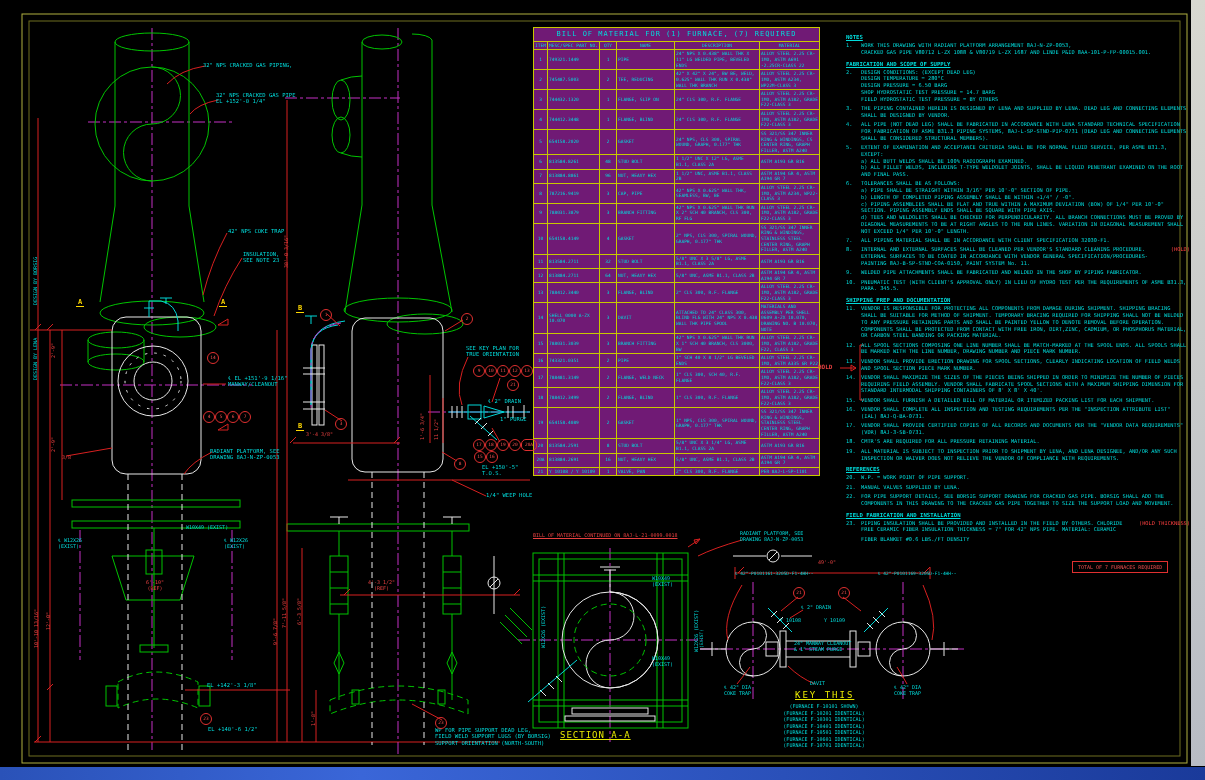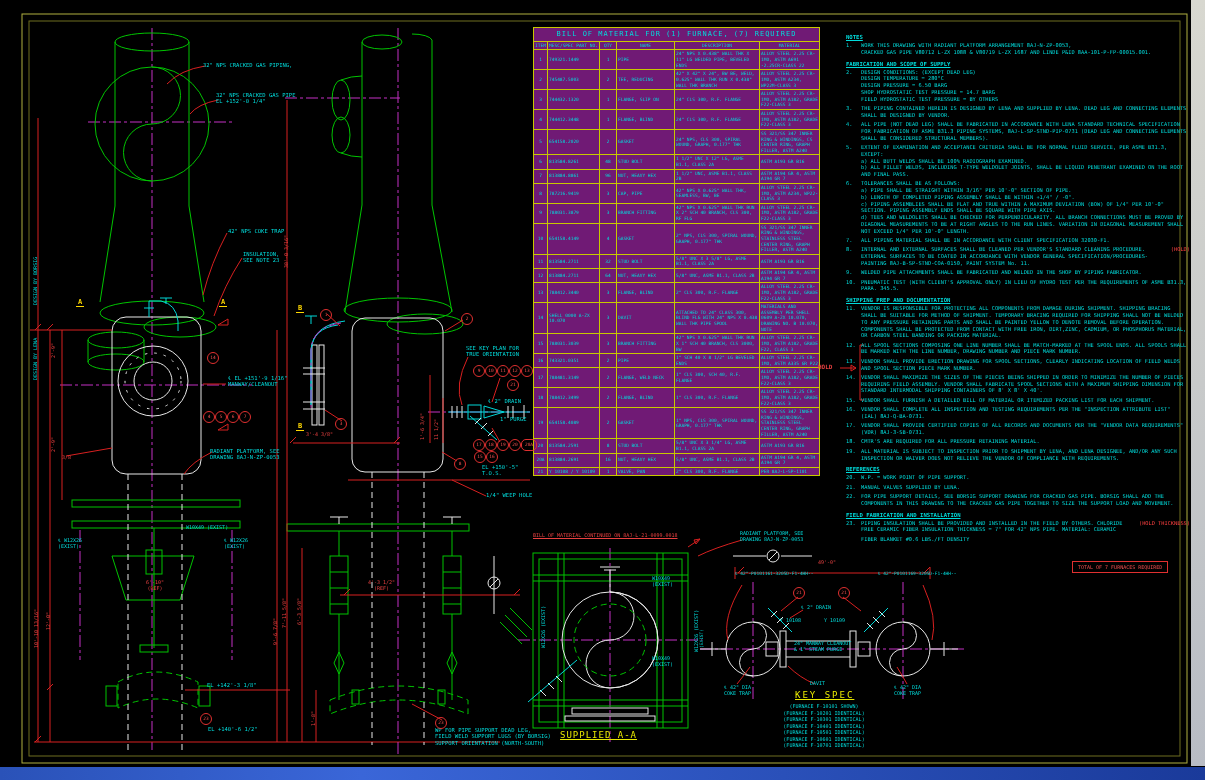--- a/index.html
+++ b/index.html
@@ -666,38 +666,38 @@
 <div class="flag" style="left:219px;top:298px">A</div>
 <div class="flag" style="left:296px;top:304px">B</div>
 <div class="flag" style="left:296px;top:422px">B</div>
 
 <div class="t cy s5 pre" style="left:652px;top:576px">W10X49
 (EXIST)</div>
 <div class="t cy s5 pre" style="left:652px;top:656px">W10X49
 (EXIST)</div>
 <div class="t cy s5 rot" style="left:541px;top:648px">W12X26 (EXIST)</div>
 <div class="t cy s5 rot" style="left:694px;top:652px">W12X26 (EXIST)</div>
-<div class="t yl s9 und" style="left:560px;top:730px;letter-spacing:1px">SUPPLIED A-A</div>
+<div class="t yl s9 und" style="left:560px;top:730px;letter-spacing:1px">SECTION A-A</div>
 
 <div class="t cy s5 pre" style="left:740px;top:531px">RADIANT PLATFORM, SEE
 DRAWING 8AJ-N-ZP-0053</div>
 <div class="t rd s5" style="left:818px;top:560px">49'-0"</div>
 <div class="t cy s45" style="left:735px;top:571px">℄ 42"-P0101161-3205D-F1-4HH--</div>
 <div class="t cy s45" style="left:878px;top:571px">℄ 42"-P0101169-3205D-F1-4HH--</div>
 <div class="t cy s5" style="left:801px;top:605px">℄ 2" DRAIN</div>
 <div class="t cy s5" style="left:780px;top:618px">Y 10108</div>
 <div class="t cy s5" style="left:824px;top:618px">Y 10109</div>
 <div class="t cy s5 pre" style="left:794px;top:641px">24" MANWAY CLEANOUT
 &amp; 1" STEAM PURGE</div>
 <div class="t cy s5" style="left:810px;top:681px">DAVIT</div>
 <div class="t cy s5 pre" style="left:724px;top:685px">℄ 42" DIA
 COKE TRAP</div>
 <div class="t cy s5 pre" style="left:894px;top:685px">℄ 42" DIA
 COKE TRAP</div>
-<div class="t yl s9 und" style="left:795px;top:690px;letter-spacing:2px">KEY SPEC</div>
+<div class="t yl s9 und" style="left:795px;top:690px;letter-spacing:2px">KEY THIS</div>
 <div class="t cy s45 rot" style="left:699px;top:648px">(EXIST)</div>
 <div id="kp-furnaces">
 
 <div>(FURNACE F-10101 SHOWN)</div>
       <div>(FURNACE F-10201 IDENTICAL)</div>
       <div>(FURNACE F-10301 IDENTICAL)</div>
       <div>(FURNACE F-10401 IDENTICAL)</div>
       <div>(FURNACE F-10501 IDENTICAL)</div>
       <div>(FURNACE F-10601 IDENTICAL)</div>
       <div>(FURNACE F-10701 IDENTICAL)</div>

